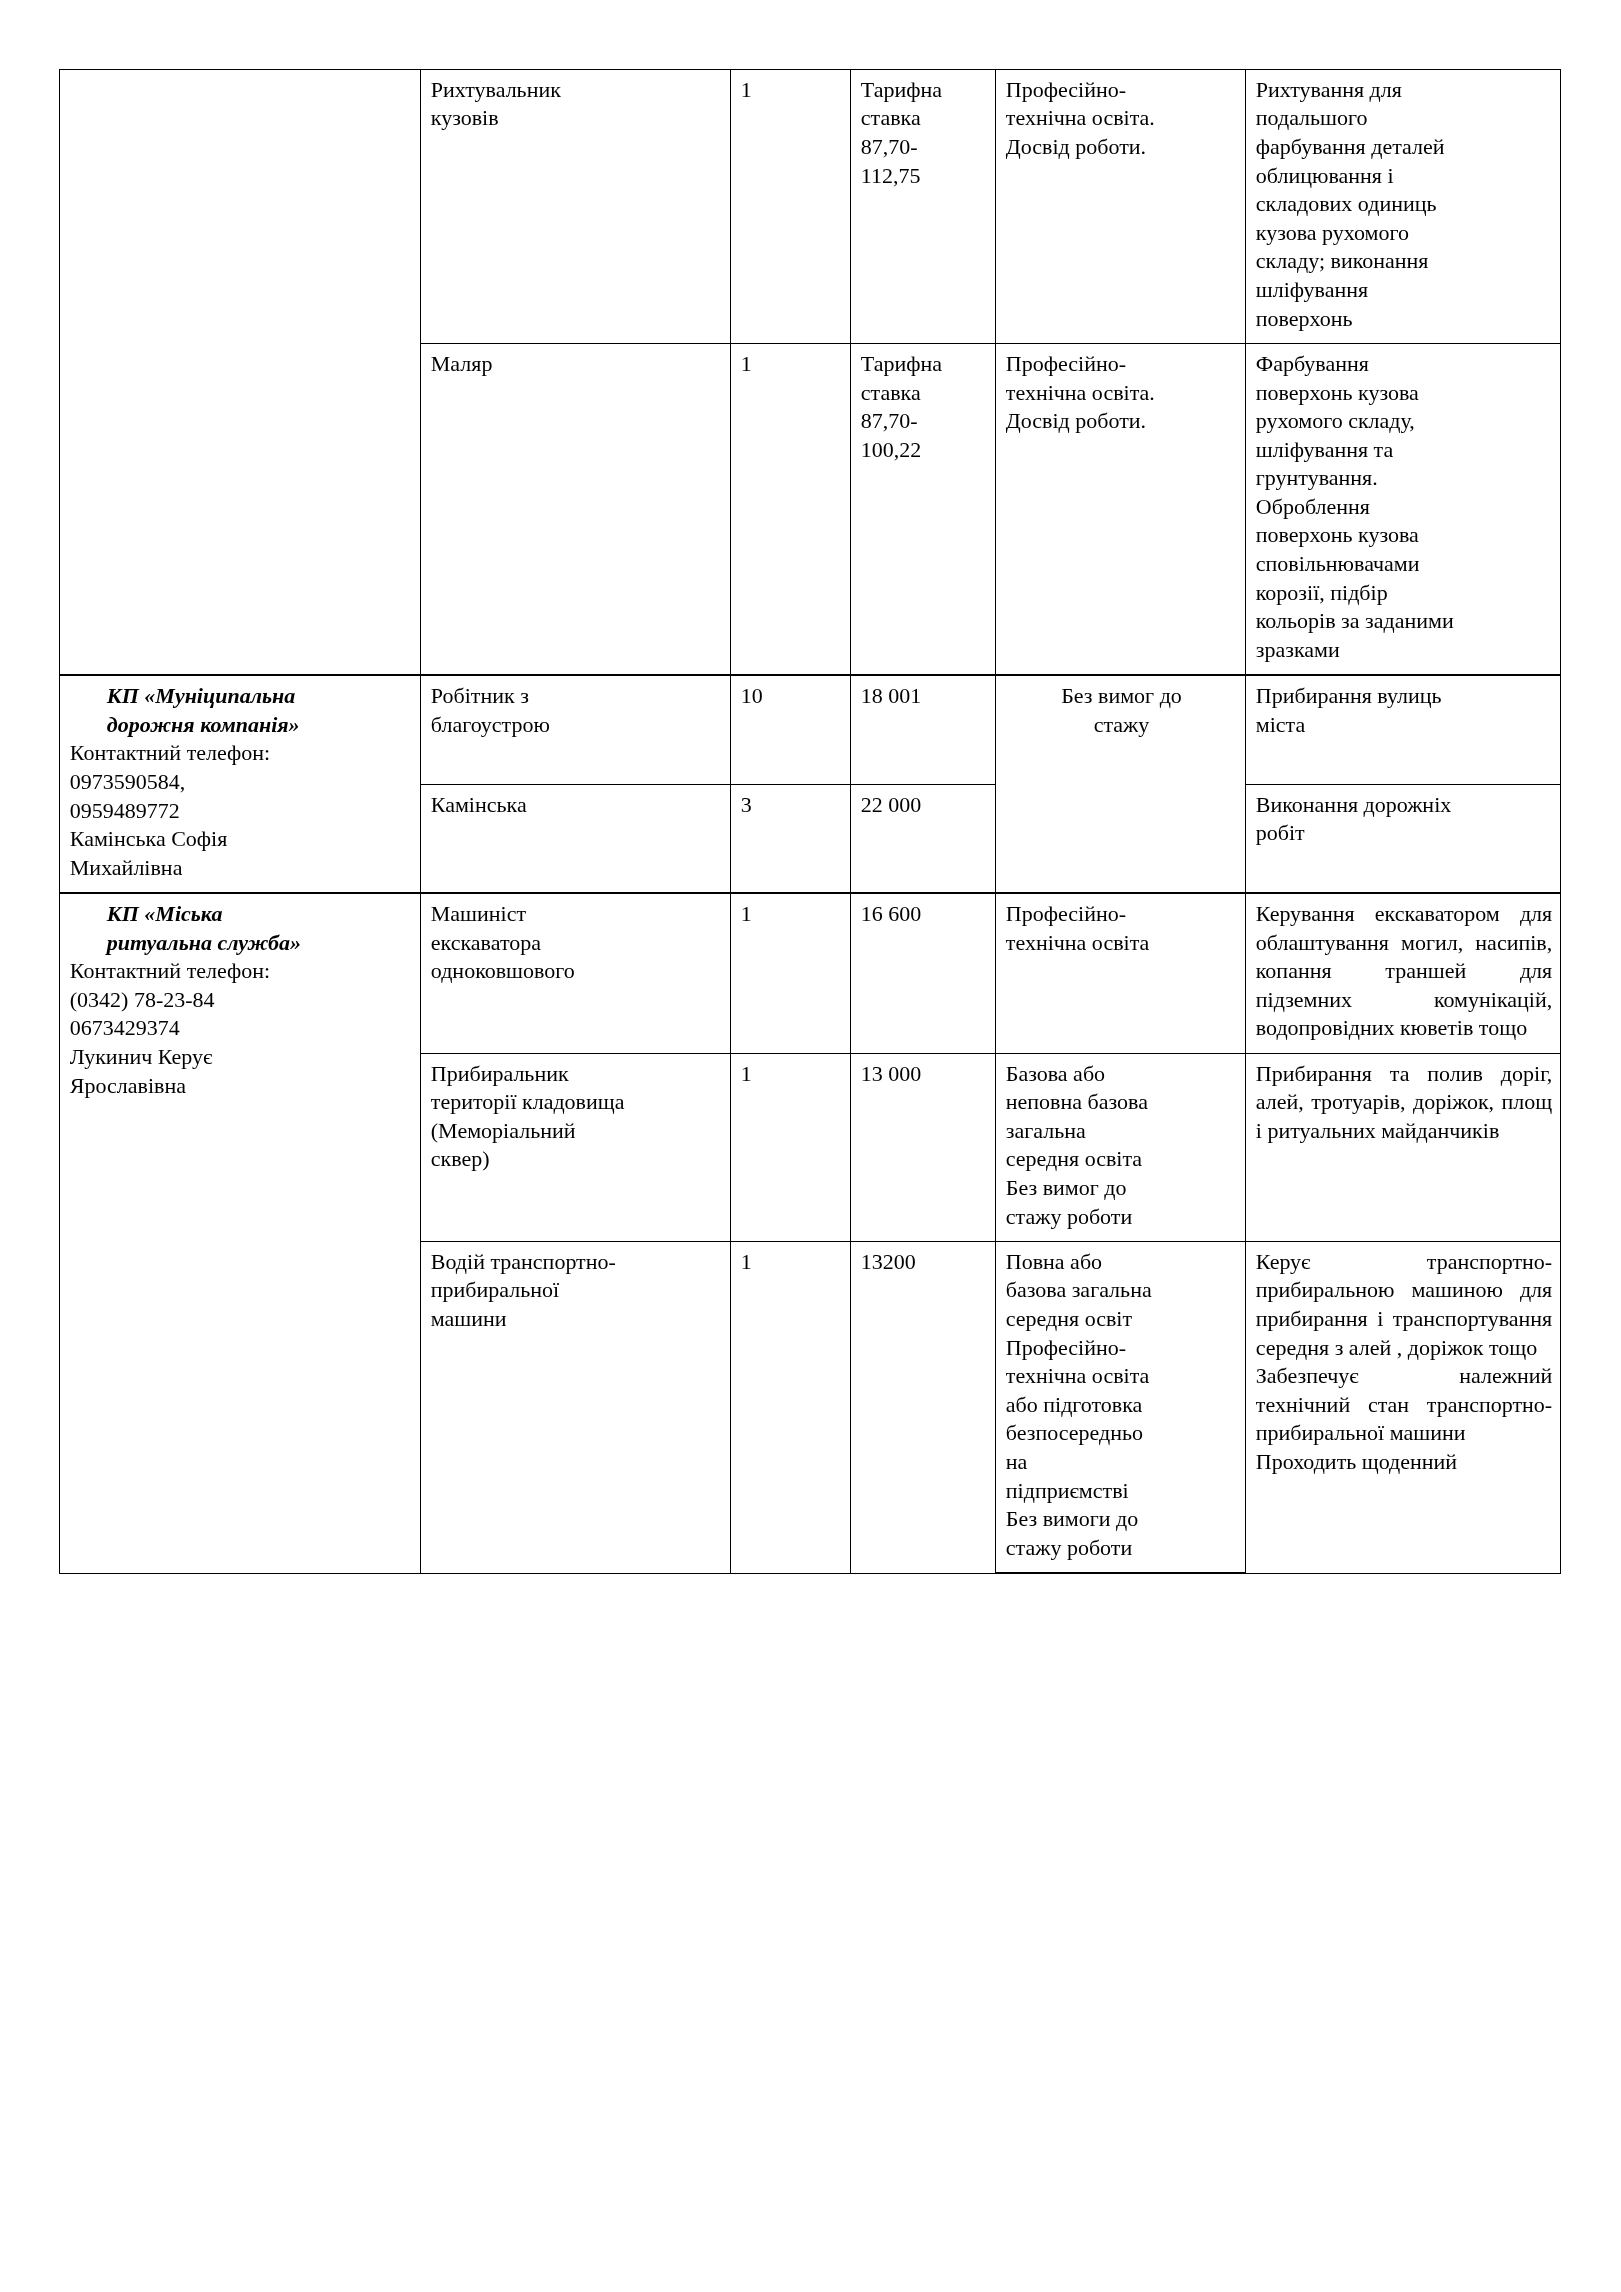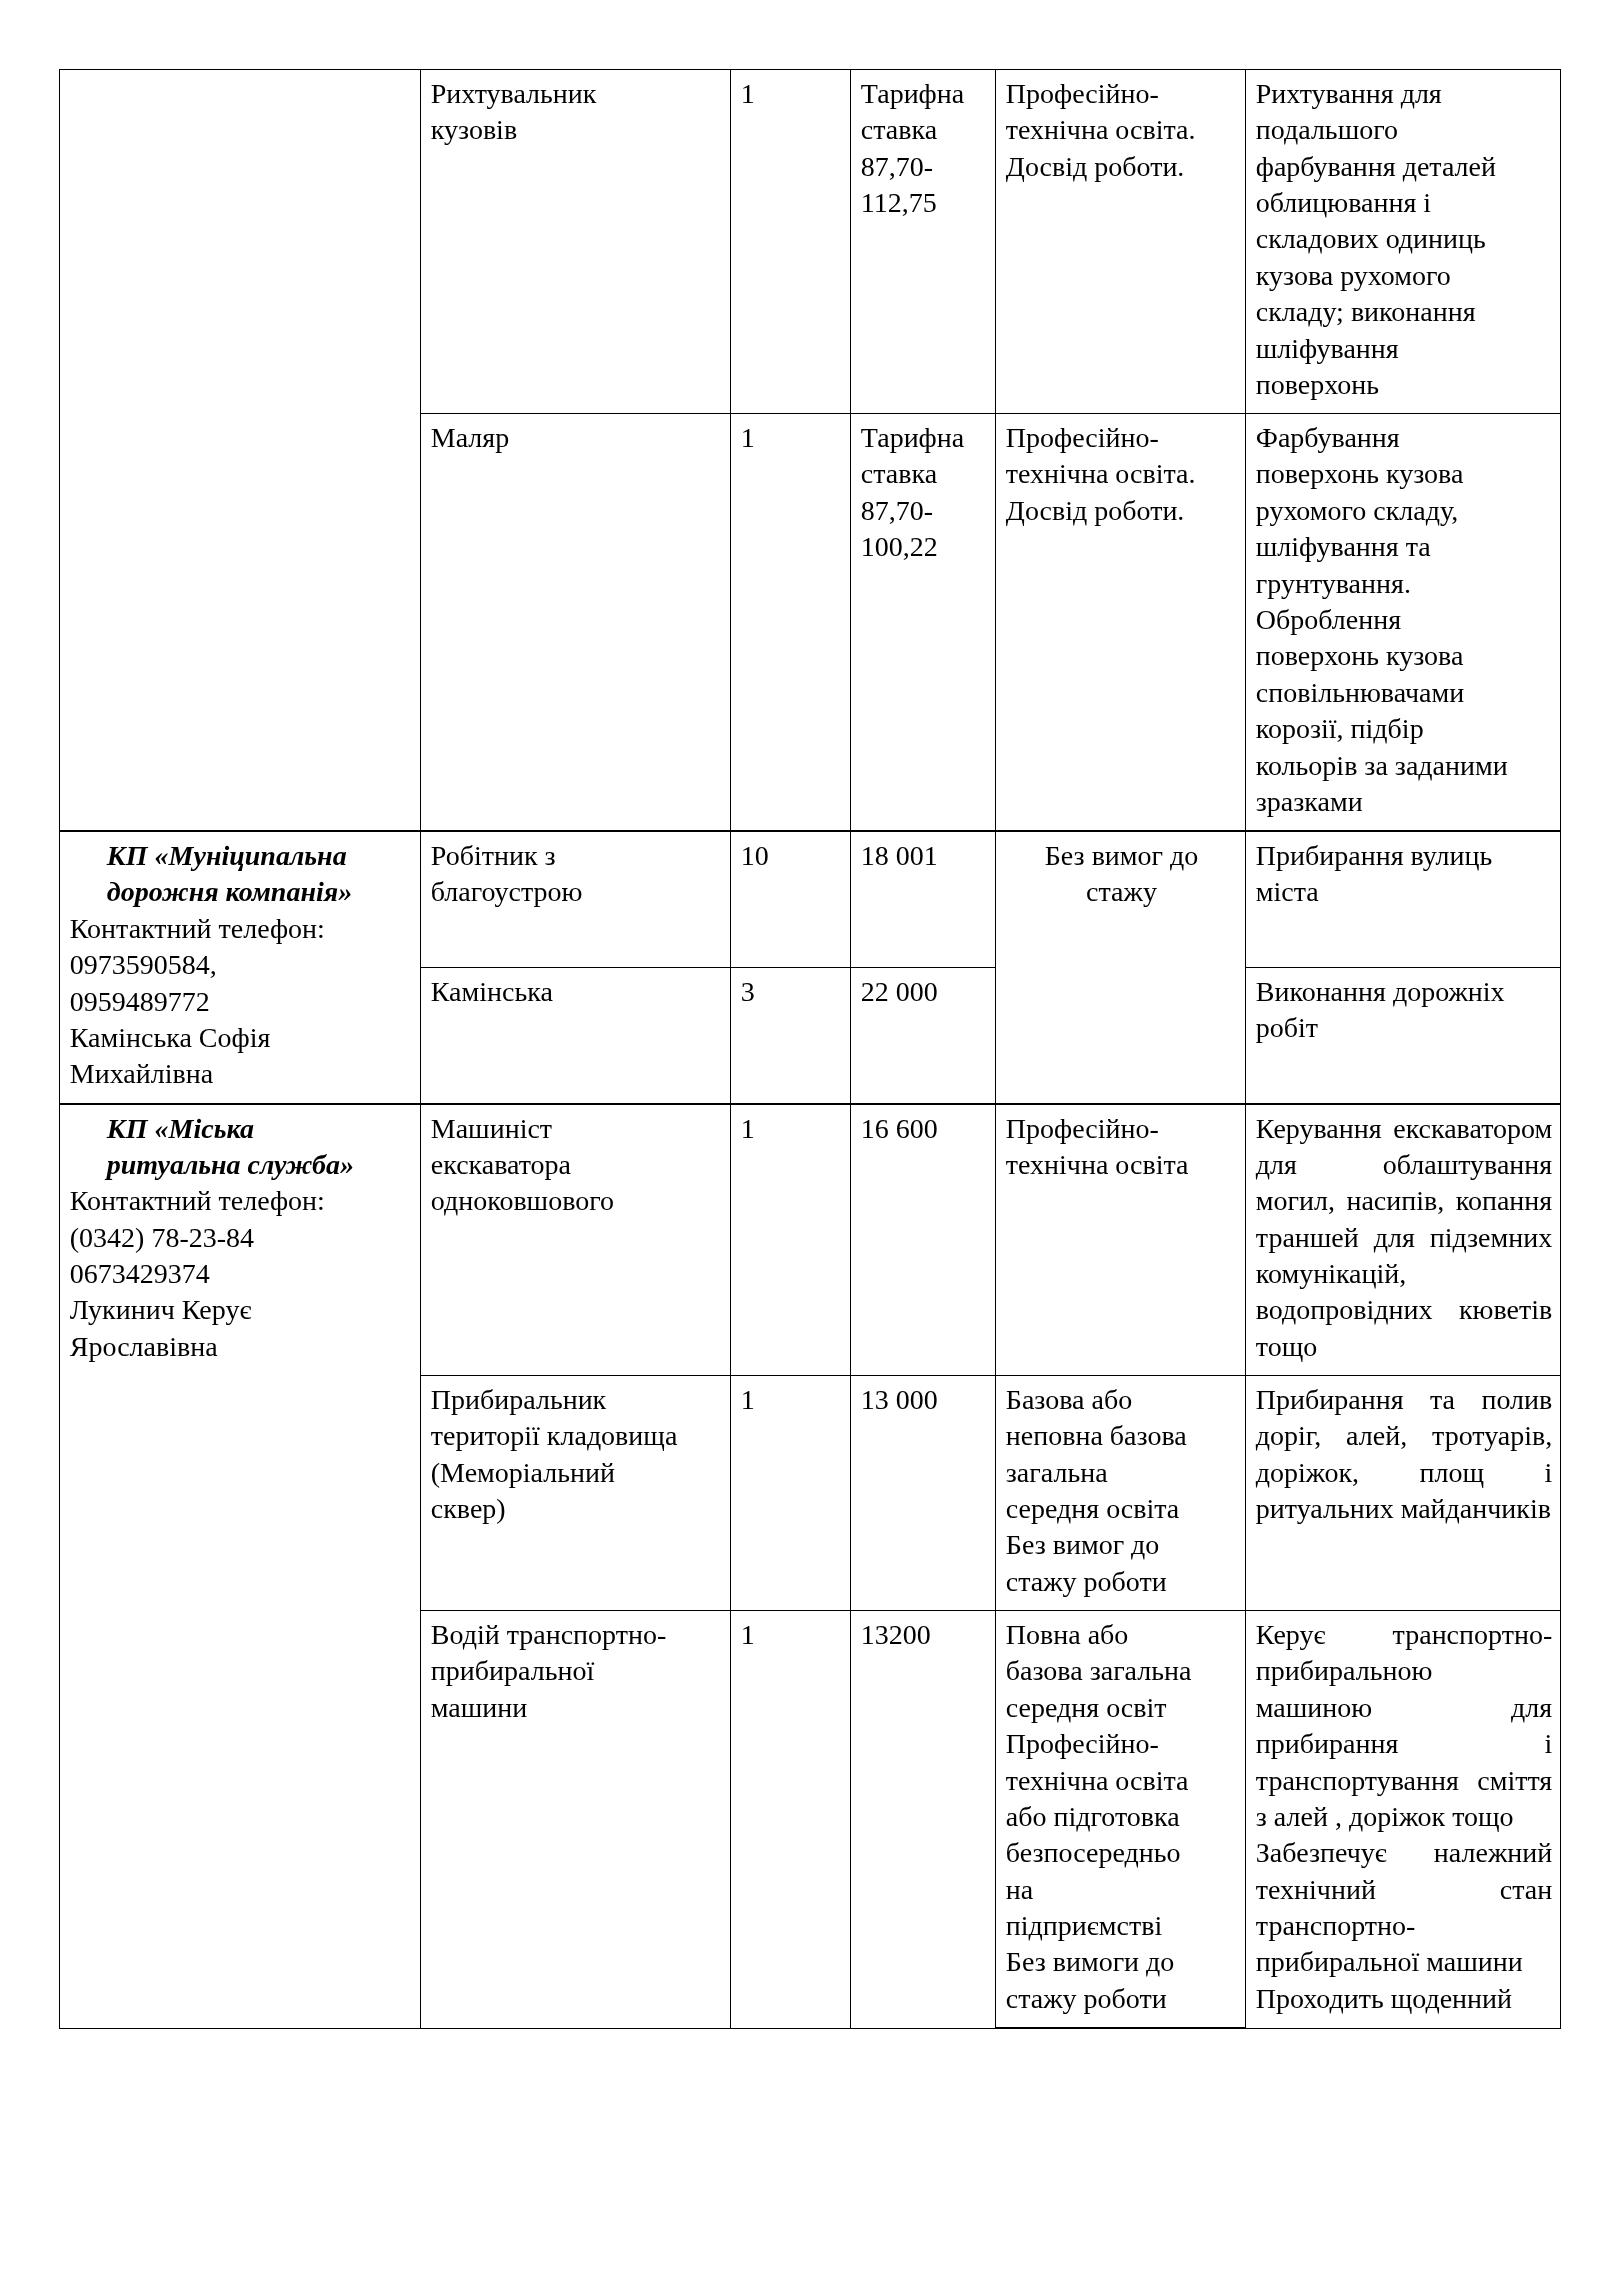--- a/index.html
+++ b/index.html
@@ -23,21 +23,21 @@
   }
   table.doc-table {
     border-collapse: collapse;
     width: 1500px;
     table-layout: fixed;
   }
   table.doc-table td {
     border: 1.5px solid #000000;
     vertical-align: top;
     padding: 5.9px 7.8px 9.8px 9.8px;
-    font-size: 28px;
+    font-size: 22px;
     line-height: 1.3;
   }
   
   col.c-org    { width: 361px; }
   col.c-pos    { width: 310px; }
   col.c-cnt    { width: 120px; }
   col.c-sal    { width: 145px; }
   col.c-req    { width: 250px; }
   col.c-duty   { width: 315px; }
 
@@ -271,21 +271,21 @@
 Професійно-
 технічна освіта
 або підготовка
 безпосередньо
 на
 підприємстві
 Без вимоги до
 стажу роботи</span>
           </td>
         <td class="justify">
-            <span class="cell-text">Керує транспортно-прибиральною машиною для прибирання і транспортування сміття з алей , доріжок тощо
+            <span class="cell-text">Керує транспортно-прибиральною машиною для прибирання і транспортування середня з алей , доріжок тощо
 Забезпечує належний технічний стан транспортно-прибиральної машини
 Проходить щоденний</span>
           </td>
       </tr>
 
     </tbody>
   </table>
 </div>
 
 

